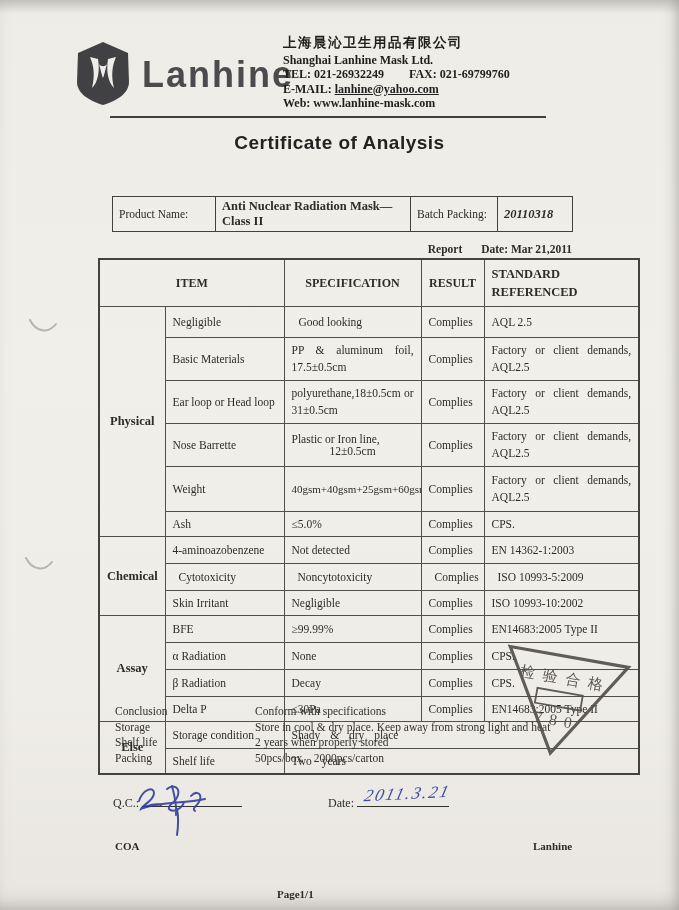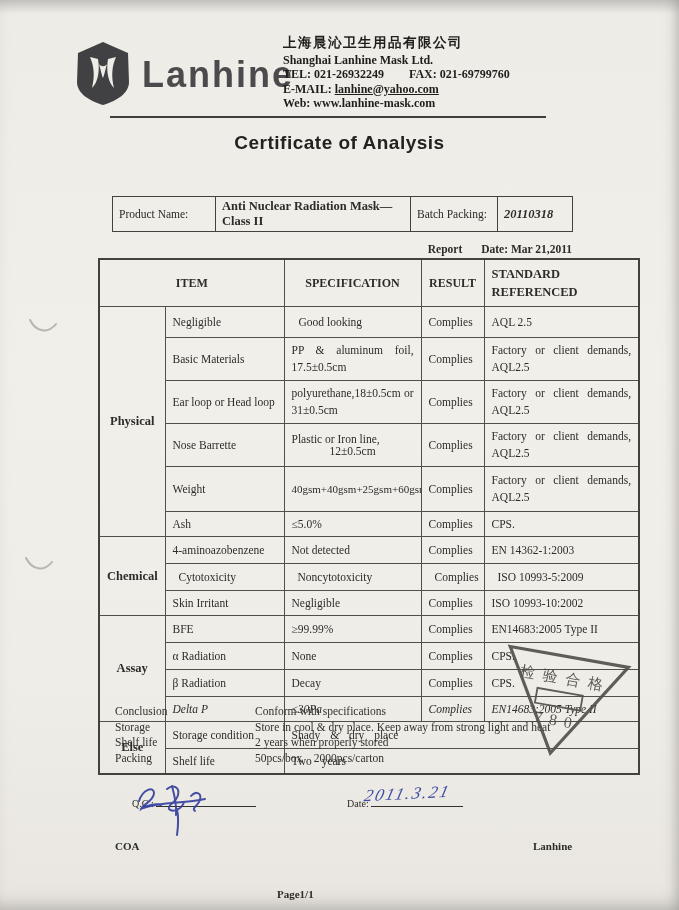--- a/index.html
+++ b/index.html
@@ -35,30 +35,30 @@
   .rtable th{font-weight:bold;font-size:12px;height:42px;}
   .rtable th.std{text-align:left;line-height:18px;font-size:12.5px;}
   .rtable td.group{text-align:center;font-weight:bold;font-size:12.5px;}
   .rtable td.spec.just,.rtable td.standard.just{text-align:justify;line-height:17px;}
   .rtable td.spec .c2{text-align:center;}
   .rtable td.merged{border-right:2px solid #45423e;}
   .rtable td.wide{word-spacing:7px;}
   .r0 td{height:26px;} .r1 td{height:38px;} .r2 td{height:38px;} .r3 td{height:38px;}
   .r4 td{height:40px;} .r5 td{height:20px;} .r6 td{height:22px;} .r7 td{height:22px;padding-left:13px;}
   .r8 td{height:20px;} .r9 td{height:22px;} .r10 td{height:22px;} .r11 td{height:22px;}
-  .r12 td{height:20px;font-style:italic;} .r13 td{height:22px;} .r14 td{height:20px;}
+  .r12 td{height:20px;} .r13 td{height:22px;} .r14 td{height:20px;}
   .indent{padding-left:14px !important;}
   
   .stamp{position:absolute;left:485px;top:644px;z-index:6;opacity:.92;}
   
   .summary{position:absolute;left:115px;top:704px;font-size:11.5px;line-height:15.5px;color:#33312e;}
   .summary .srow{display:flex;}
   .summary .slbl{width:140px;}
   
-  .qcline{position:absolute;left:132px;top:793px;font-size:10px;}
+  .qcline{position:absolute;left:113px;top:793px;font-size:12px;}
   .qc-ul{display:inline-block;width:100px;border-bottom:1.5px solid #34322f;height:13px;}
   .date-part{position:absolute;left:215px;top:0;white-space:nowrap;}
   .date-ul{display:inline-block;width:92px;border-bottom:1.5px solid #34322f;height:13px;}
   .sig{position:absolute;left:133px;top:775px;z-index:7;}
   .hand-date{position:absolute;left:365px;top:784px;z-index:7;color:#2d3a9c;
     font-style:italic;font-size:17px;letter-spacing:2px;transform:skewX(-16deg) rotate(-3deg);opacity:.9;}
   
   .footer{position:absolute;left:0;top:840px;width:679px;font-weight:bold;font-size:11px;}
   .footer .coa{position:absolute;left:115px;}
   .footer .pg{position:absolute;left:277px;margin-top:48px;}

